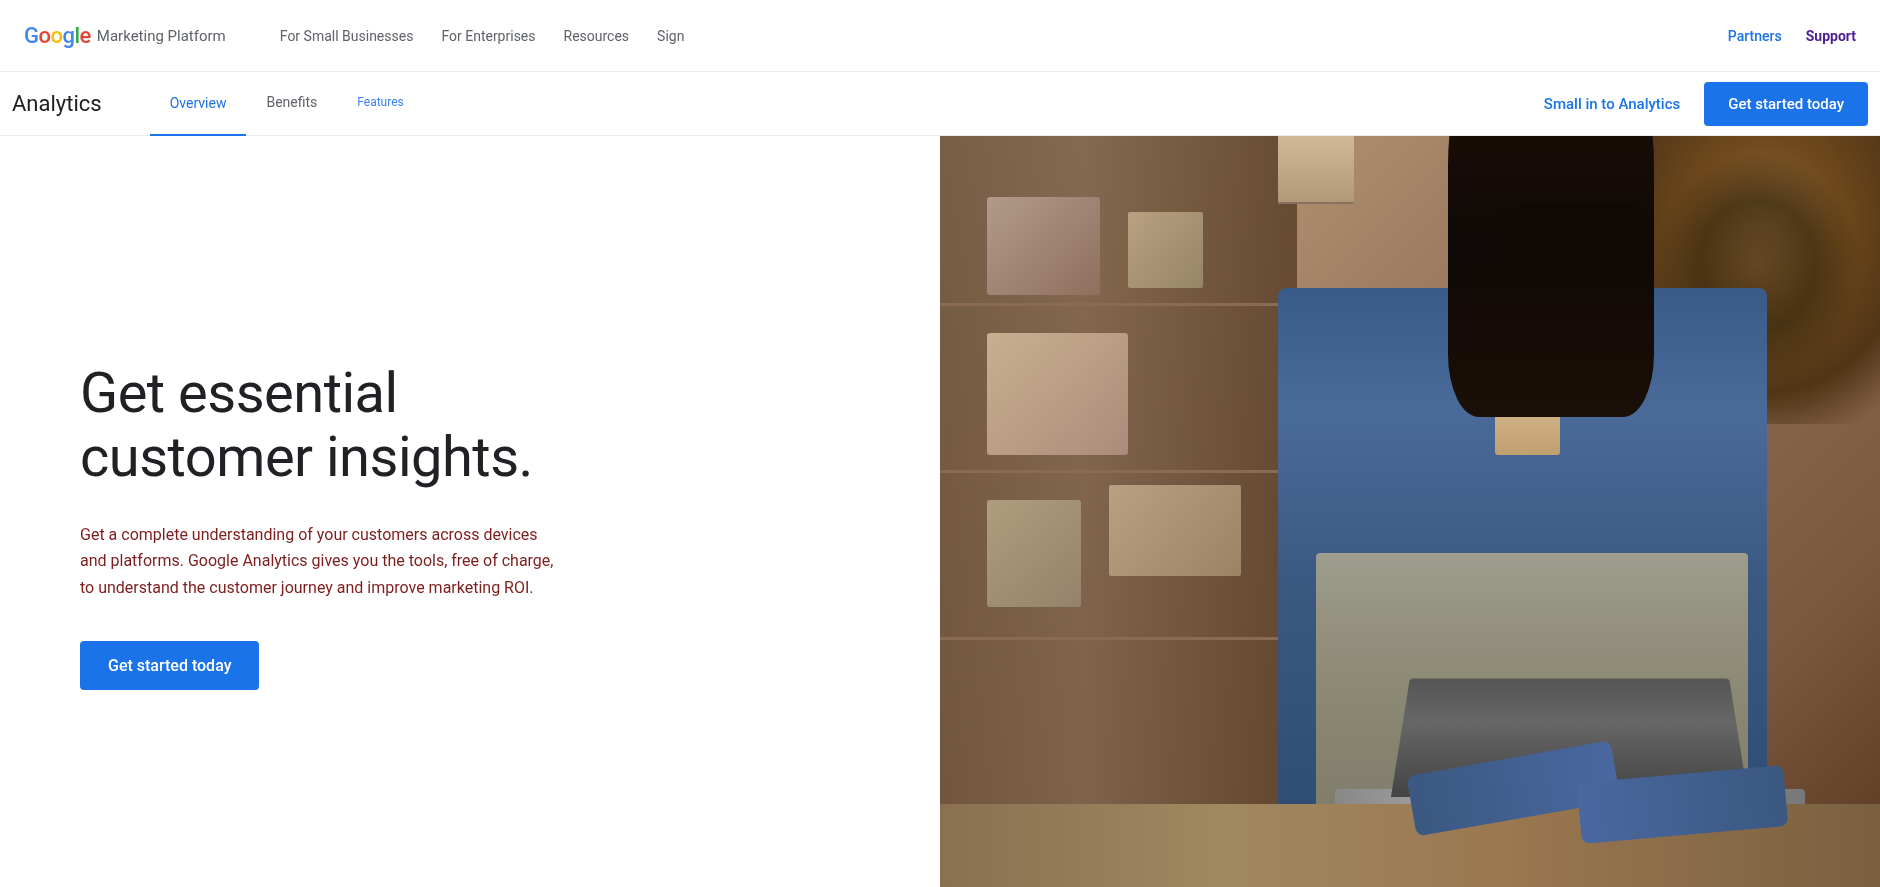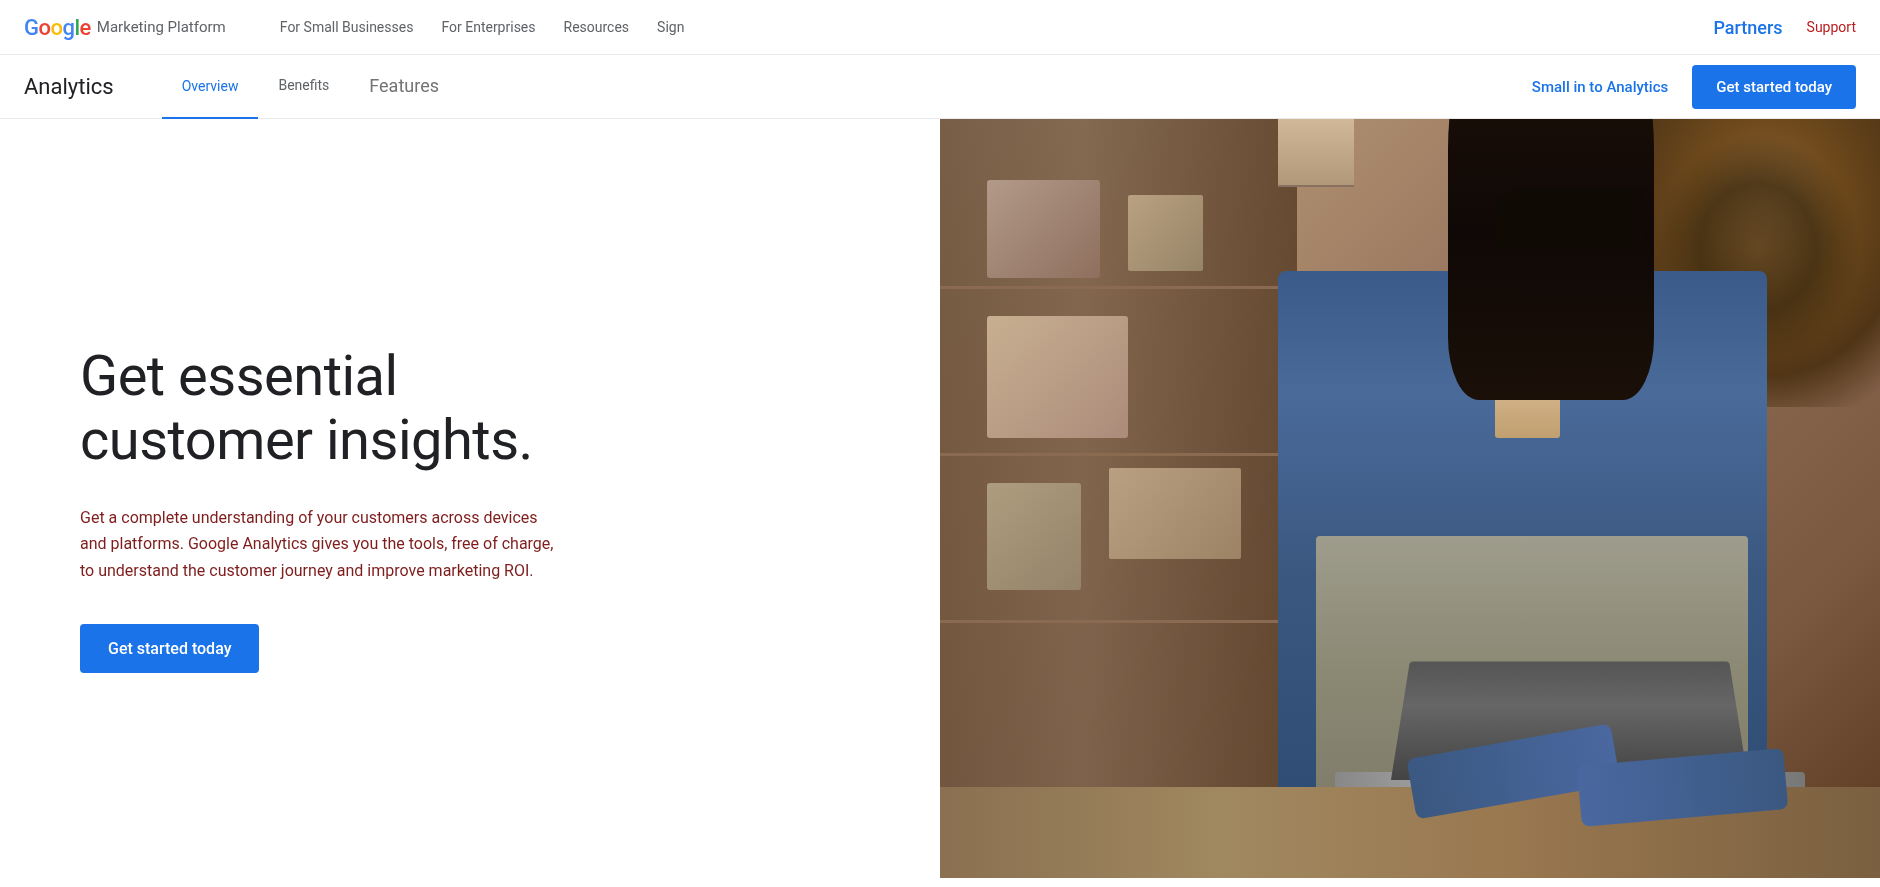--- a/index.html
+++ b/index.html
@@ -1,45 +1,45 @@
 <!DOCTYPE html>
 <html><head>
   <meta charset="utf-8">
   <style>
     * { margin: 0; padding: 0; box-sizing: border-box; }
     body { font-family: 'Google Sans', Roboto, Arial, sans-serif; background: #fff; color: #202124; overflow-x: hidden; }
   </style>
 </head>
 <body>
 
-<nav style="display:flex;align-items:center;height:55px;padding:0 24px;border-bottom:1px solid #e8eaed;background:#fff;">
+<nav style="display:flex;align-items:center;height:72px;padding:0 24px;border-bottom:1px solid #e8eaed;background:#fff;">
   <a href="#" style="display:flex;align-items:center;gap:6px;text-decoration:none;margin-right:40px;">
     <span style="font-size:22px;font-weight:500;letter-spacing:-0.5px;">
       <span style="color:#4285F4;">G</span><span style="color:#EA4335;">o</span><span style="color:#FBBC05;">o</span><span style="color:#4285F4;">g</span><span style="color:#34A853;">l</span><span style="color:#EA4335;">e</span>
     </span>
     <span style="font-size:15px;color:#5f6368;font-weight:400;">Marketing Platform</span>
   </a>
   <div style="display:flex;flex:1;">
     <a href="#" style="font-size:14px;color:#5f6368;text-decoration:none;padding:8px 14px;border-radius:4px;">For Small Businesses</a>
     <a href="#" style="font-size:14px;color:#5f6368;text-decoration:none;padding:8px 14px;border-radius:4px;">For Enterprises</a>
     <a href="#" style="font-size:14px;color:#5f6368;text-decoration:none;padding:8px 14px;border-radius:4px;">Resources</a>
     <a href="#" style="font-size:14px;color:#5f6368;text-decoration:none;padding:8px 14px;border-radius:4px;">Sign</a>
   </div>
   <div style="display:flex;align-items:center;gap:24px;">
-    <a href="#" style="font-size:18px;color:#1a73e8;text-decoration:none;font-weight:500;">Partners</a>
-    <a href="#" style="font-size:14px;color:#b91c1c;text-decoration:none;font-weight:400;">Support</a>
+    <a href="#" style="font-size:14px;color:#1a73e8;text-decoration:none;font-weight:500;">Partners</a>
+    <a href="#" style="font-size:14px;color:#4c1d95;text-decoration:none;font-weight:700;">Support</a>
   </div>
 </nav>
 
-<nav style="display:flex;align-items:center;height:64px;padding:0 24px;border-bottom:1px solid #e8eaed;background:#fff;">
+<nav style="display:flex;align-items:center;height:64px;padding:0 12px;border-bottom:1px solid #e8eaed;background:#fff;">
   <span style="font-size:22px;font-weight:400;color:#202124;margin-right:48px;">Analytics</span>
   <div style="display:flex;height:64px;align-items:stretch;">
     <a href="#" style="font-size:14px;color:#1a73e8;text-decoration:none;padding:0 20px;display:flex;align-items:center;border-bottom:3px solid #1a73e8;position:relative;top:1px;">Overview</a>
     <a href="#" style="font-size:14px;color:#5f6368;text-decoration:none;padding:0 20px;display:flex;align-items:center;border-bottom:3px solid transparent;">Benefits</a>
-    <a href="#" style="font-size:18px;color:#737373;text-decoration:none;padding:0 20px;display:flex;align-items:center;border-bottom:3px solid transparent;">Features</a>
+    <a href="#" style="font-size:12px;color:#3b82f6;text-decoration:none;padding:0 20px;display:flex;align-items:center;border-bottom:3px solid transparent;">Features</a>
   </div>
   <div style="margin-left:auto;display:flex;align-items:center;gap:24px;">
     <a href="#" style="font-size:15px;color:#1a73e8;text-decoration:none;font-weight:500;">Small in to Analytics</a>
     <a href="#" style="background:#1a73e8;color:#fff;border:none;border-radius:4px;padding:13px 24px;font-size:15px;font-weight:500;cursor:pointer;text-decoration:none;display:inline-block;">Get started today</a>
   </div>
 </nav>
 
 <section style="display:flex;height:759px;overflow:hidden;background:#fff;position:relative;">
 
   <div style="flex:0 0 50%;display:flex;flex-direction:column;justify-content:center;padding:60px 80px 40px 80px;z-index:1;">

